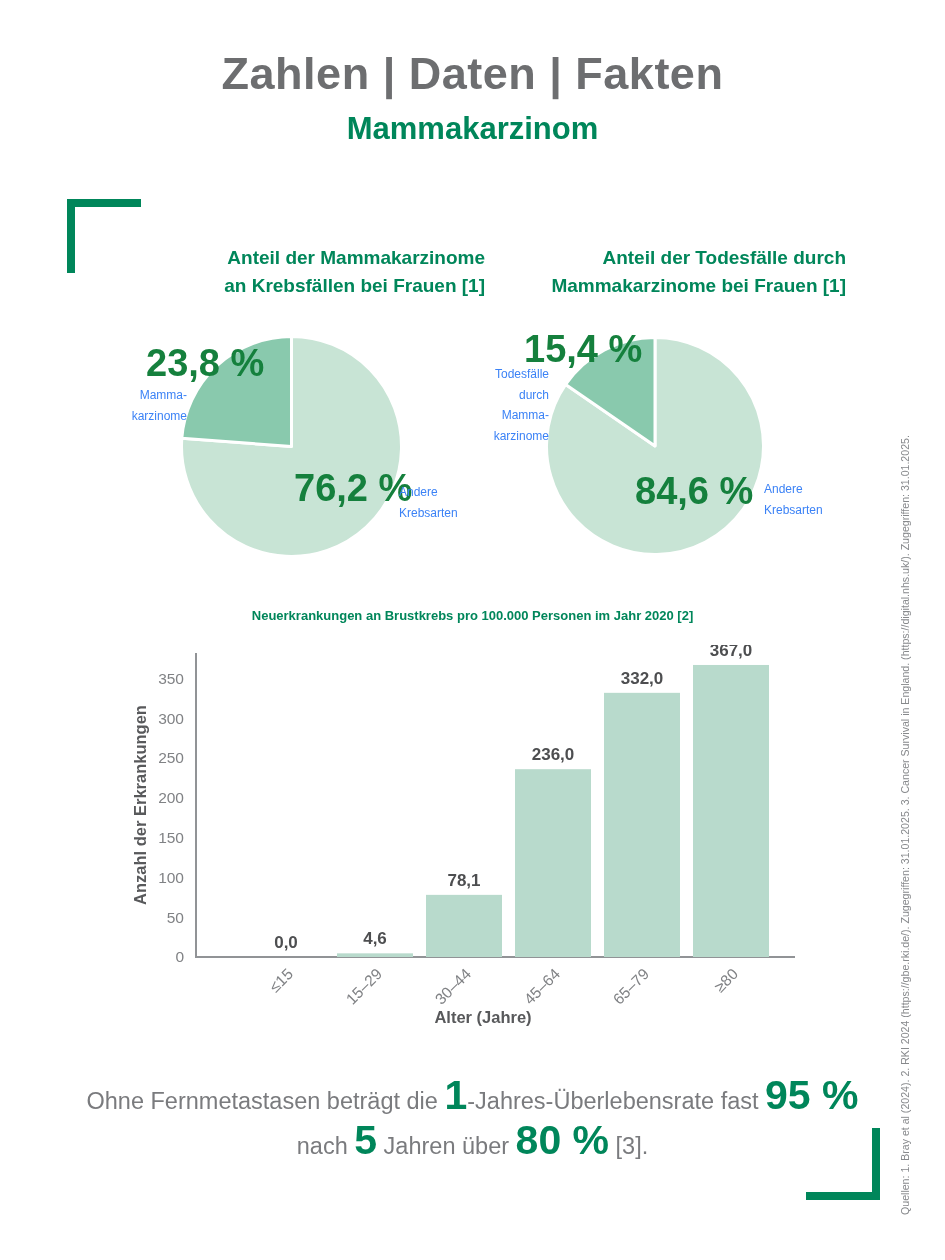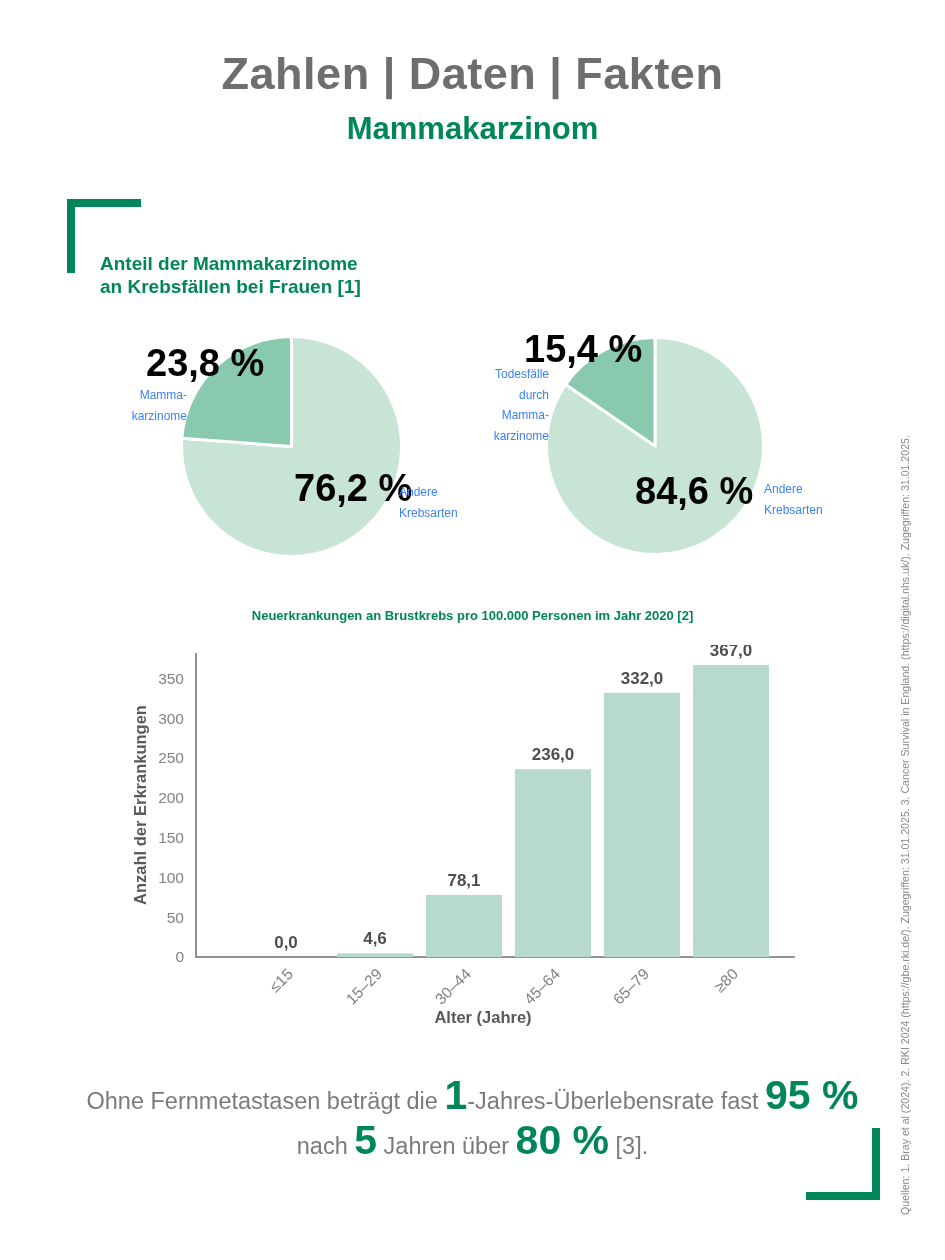--- a/index.html
+++ b/index.html
@@ -18,29 +18,29 @@
   }
   .bracket-tl {
     left:67px; top:199px; width:66px; height:66px;
     border-left:8px solid #00865a; border-top:8px solid #00865a;
   }
   .bracket-br {
     left:806px; top:1128px; width:66px; height:64px;
     border-right:8px solid #00865a; border-bottom:8px solid #00865a;
   }
   .pie-title {
-    font-size:19px; font-weight:bold; color:#00865a; line-height:23px;
-    text-align:left; white-space:pre-line; top:252px;
+    font-size:19px; font-weight:bold; color:#00865a; line-height:28px;
+    text-align:right; white-space:pre-line; top:244px;
   }
   .pie-title.left  { left:100px; width:385px; }
   .pie-title.right { left:460px; width:386px; }
   .pie-svg.left  { left:178px; top:333px; }
   .pie-svg.right { left:543px; top:334px; }
   .pct {
-    font-size:38px; font-weight:bold; color:#000000; white-space:nowrap;
+    font-size:38px; font-weight:bold; color:#15803d; white-space:nowrap;
   }
   .pct.p1L { left:146px; top:342px; }
   .pct.p2L { left:294px; top:467px; }
   .pct.p1R { left:524px; top:328px; }
   .pct.p2R { left:635px; top:470px; }
   .slice-label {
     font-size:12px; color:#3b82f6; line-height:20.5px; white-space:pre-line;
   }
   .slice-label.n1L { left:57px;  width:130px; top:385px; text-align:right; }
   .slice-label.n2L { left:399px; top:482px; }
@@ -81,20 +81,22 @@
       <path d="M113.5,113.5 L113.5,3.5 A110,110 0 1 1 3.812520971332461,105.21405139192741 Z" fill="#c8e4d5" stroke="#ffffff" stroke-width="3" stroke-linejoin="round"></path>
       <path d="M113.5,113.5 L113.5,3.5 A110,110 0 0 0 3.812520971332461,105.21405139192741 Z" fill="#89c9ad" stroke="#ffffff" stroke-width="3" stroke-linejoin="round"></path>
     </svg>
   <div class="abs pct p1L">23,8 %</div>
   <div class="abs slice-label n1L">Mamma-
 karzinome</div>
   <div class="abs pct p2L">76,2 %</div>
   <div class="abs slice-label n2L">Andere
 Krebsarten</div>
 
+  <div class="abs pie-title right">Anteil der Todesfälle durch
+Mammakarzinome bei Frauen [1]</div>
   <svg class="abs pie-svg right" id="pieR" width="224" height="224" viewBox="0 0 224 224">
       <path d="M112,112 L112,3.5 A108.5,108.5 0 1 1 22.646713157315617,50.45131901974693 Z" fill="#c8e4d5" stroke="#ffffff" stroke-width="3" stroke-linejoin="round"></path>
       <path d="M112,112 L112,3.5 A108.5,108.5 0 0 0 22.646713157315617,50.45131901974693 Z" fill="#89c9ad" stroke="#ffffff" stroke-width="3" stroke-linejoin="round"></path>
     </svg>
   <div class="abs pct p1R">15,4 %</div>
   <div class="abs slice-label n1R">Todesfälle
 durch
 Mamma-
 karzinome</div>
   <div class="abs pct p2R">84,6 %</div>

